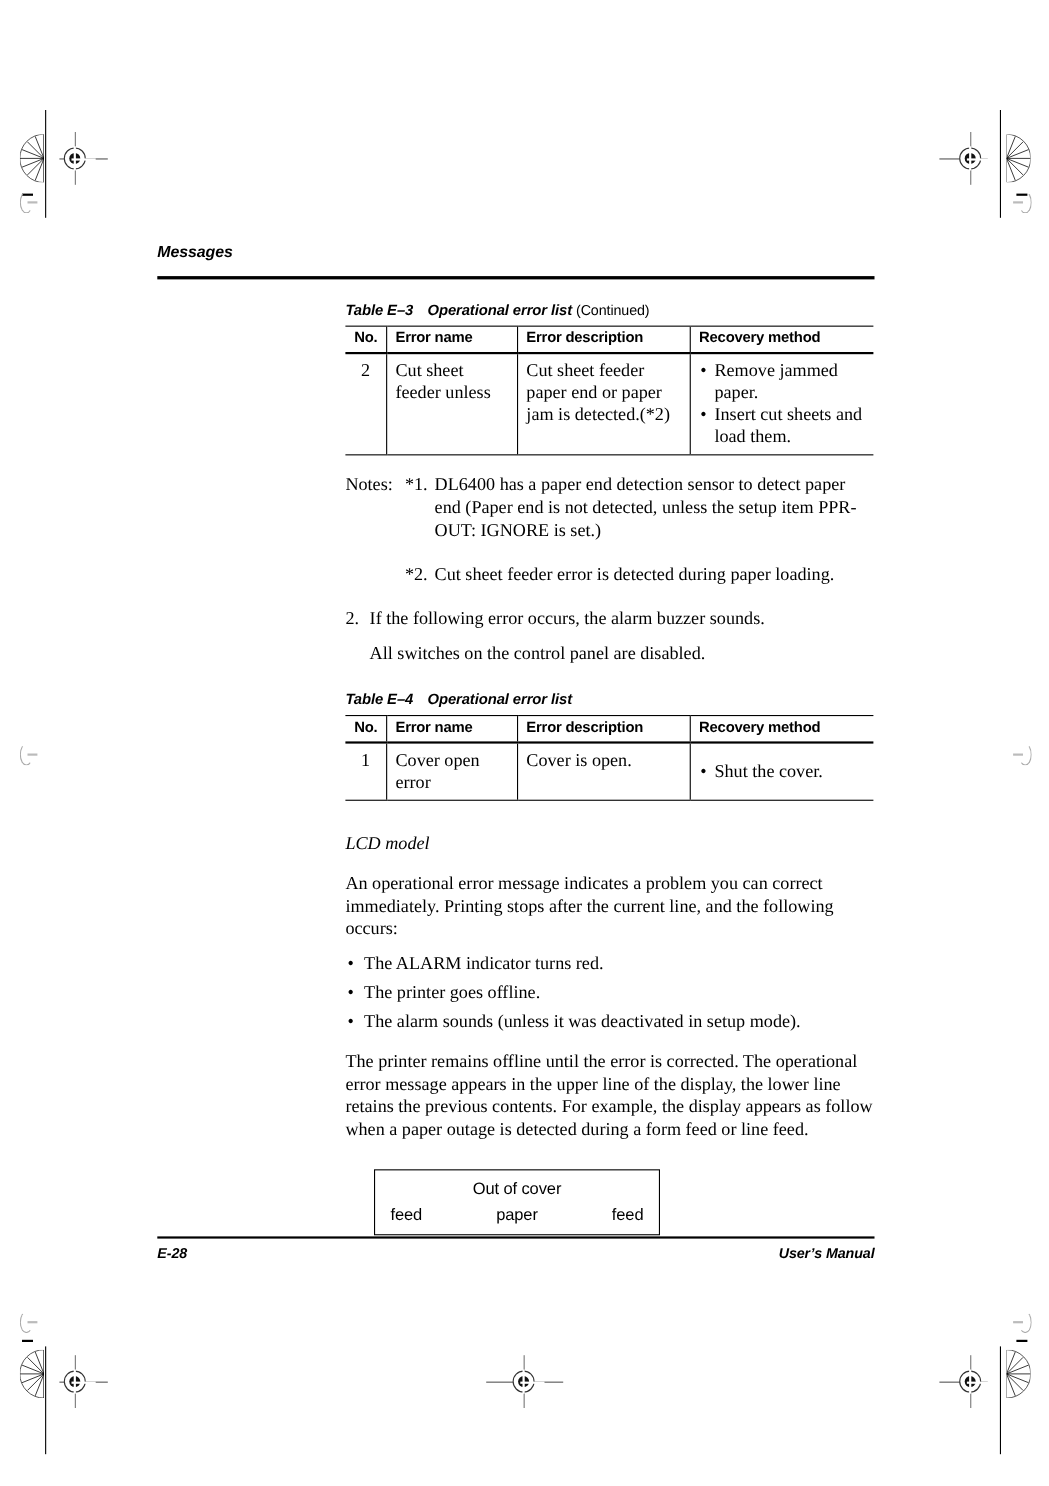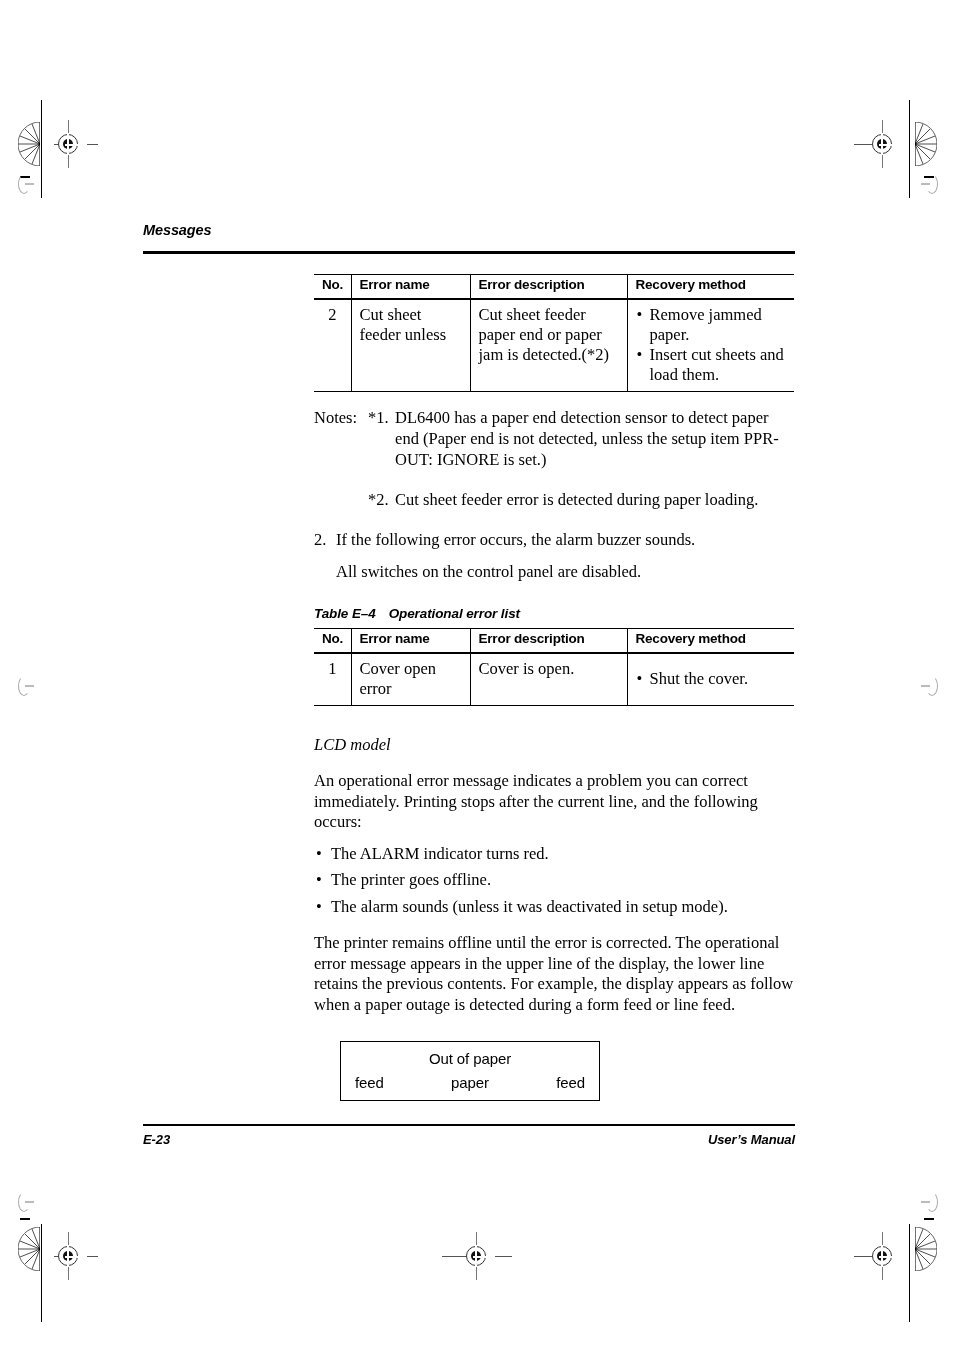--- a/index.html
+++ b/index.html
@@ -481,20 +481,23 @@
         <line x1="0" y1="22" x2="0" y2="44"></line>
       </g>
     </svg>
   </div>
 
   <div class="running-head">Messages</div>
   <div class="head-rule"></div>
 
   <div class="content">
 
+    <div class="table-caption">
+      <span class="cap-num">Table E–3</span><span>Operational error list</span> <span class="cap-cont">(Continued)</span>
+    </div>
 
     <table class="errtable">
       <colgroup>
         <col class="col-no">
           <col class="col-name">
           <col class="col-desc">
           <col class="col-rec">
       </colgroup>
       <thead>
         <tr>
@@ -579,28 +582,28 @@
     <ul class="body-bullets">
       <li>The ALARM indicator turns red.</li>
       <li>The printer goes offline.</li>
       <li>The alarm sounds (unless it was deactivated in setup mode).</li>
     </ul>
 
     <p class="body">The printer remains offline until the error is corrected. The operational error message appears in the upper line of the display, the lower line retains the previous contents. For example, the display appears as follow when a paper outage is detected during a form feed or line feed.</p>
 
     <div class="lcd-wrap">
       <div class="lcd-box">
-        <div class="lcd-line1">Out of paper</div>
+        <div class="lcd-line1">Out of cover</div>
         <div class="lcd-line2">
           <span class="lcd-cell">feed</span>
           <span class="lcd-cell">paper</span>
           <span class="lcd-cell">feed</span>
         </div>
       </div>
     </div>
 
   </div>
 
   <div class="foot-rule"></div>
-  <div class="foot-left">E-23</div>
+  <div class="foot-left">E-28</div>
   <div class="foot-right">User’s Manual</div>
 
 </div>
 
 </body></html>

